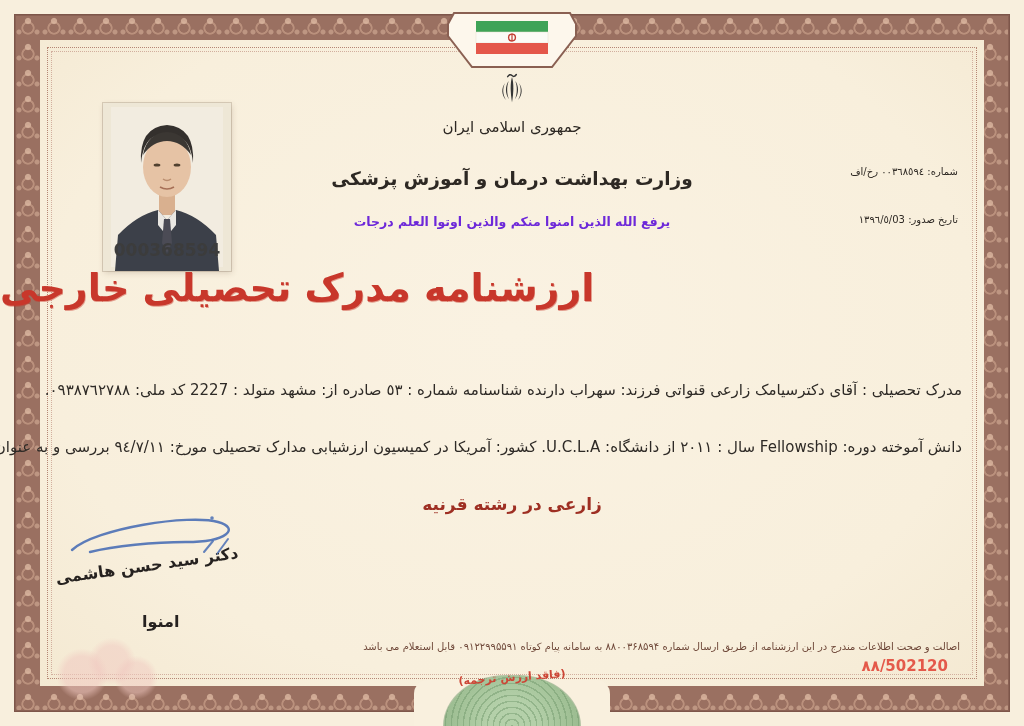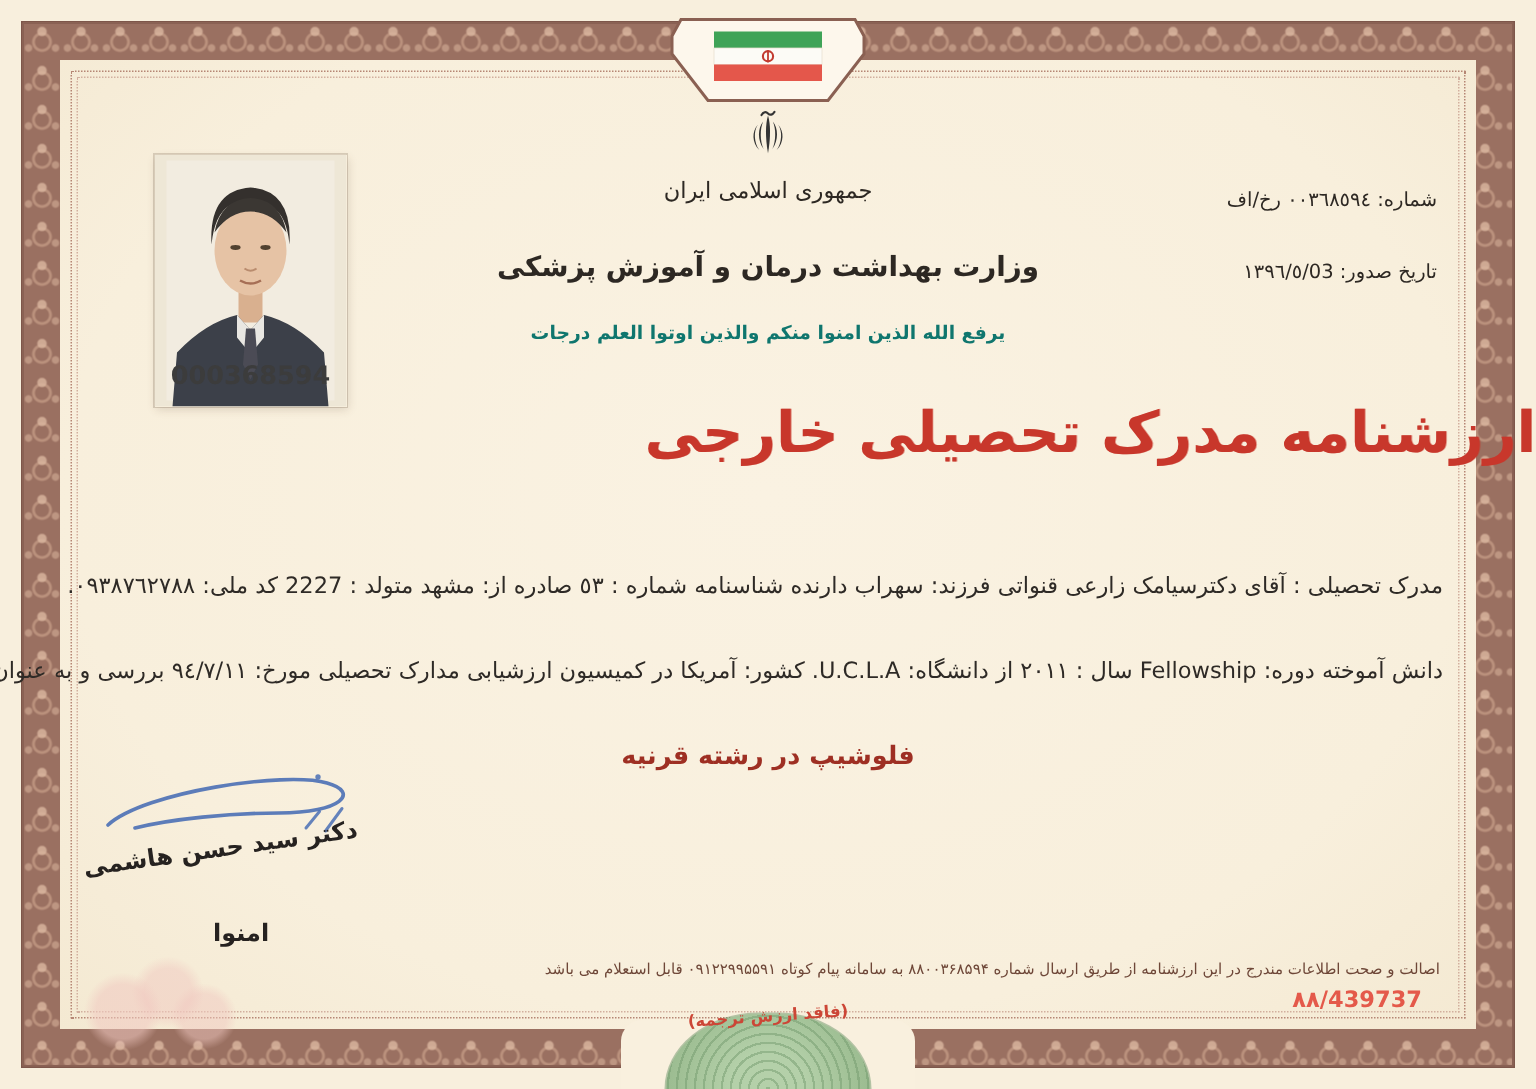--- a/index.html
+++ b/index.html
@@ -36,31 +36,31 @@
 
   
   .flag-panel { position:absolute; top:12px; left:50%; transform:translateX(-50%); }
 
   
   .emblem { position:absolute; top:70px; left:50%; transform:translateX(-50%); }
 
   .center-text { position:absolute; left:0; right:0; text-align:center; direction:rtl; color:#2d2823; }
   .country  { top:118px; font-size:15px; }
   .ministry { top:168px; font-size:18.5px; font-weight:bold; }
-  .verse    { top:214px; font-size:12.5px; color:#0f766e; font-weight:bold; }
-
-  .meta { position:absolute; right:66px; direction:rtl; font-size:13px; color:#2d2823; text-align:right; }
+  .verse    { top:214px; font-size:12.5px; color:#6d28d9; font-weight:bold; }
+
+  .meta { position:absolute; right:66px; direction:rtl; font-size:10px; color:#2d2823; text-align:right;margin-top:40px; }
   .meta.serial { top:126px; }
   .meta.idate  { top:174px; }
 
   .photo { position:absolute; top:103px; left:103px; width:128px; height:168px;
            box-shadow:0 0 0 1px rgba(120,100,80,.25), 1px 2px 6px rgba(90,60,40,.18); }
 
   .title {
-    position:absolute; top:266px; left:0; right:0; text-align:right;
+    position:absolute; top:266px; left:0; right:0; text-align:left;
     direction:rtl; font-size:38px; font-weight:bold; color:#c8372b;
     text-shadow:0.6px 0.6px 0 rgba(200,55,43,.45);
   }
 
   .bodyline {
     position:absolute; left:62px; right:62px; direction:rtl;
     font-size:15px; color:#2e2a26; text-align:justify; text-align-last:justify;
     white-space:nowrap; display:flex; justify-content:space-between;
   }
   .bodyline span { display:inline; }
@@ -185,35 +185,35 @@
 
   <div class="title">ارزشنامه مدرک تحصیلی خارجی</div>
 
   <div class="bodyline line1">
     <span>مدرک تحصیلی : آقای دکترسیامک زارعی قنواتی فرزند: سهراب دارنده شناسنامه شماره : ٥٣ صادره از: مشهد متولد : 2227 کد ملی: ٠٩٣٨٧٦٢٧٨٨.</span>
   </div>
   <div class="bodyline line2">
     <span>دانش آموخته دوره: Fellowship سال : ۲۰۱۱ از دانشگاه: U.C.L.A. کشور: آمریکا در کمیسیون ارزشیابی مدارک تحصیلی مورخ: ۹٤/۷/۱۱ بررسی و به عنوان :</span>
   </div>
 
-  <div class="program">فلوشیپ در رشته قرنیه</div>
+  <div class="program">زارعی در رشته قرنیه</div>
 
   <div class="sig-flourish">
     <svg width="190" height="56" viewBox="0 0 190 56">
       <path d="M10 38 C34 16 128 2 156 10 C178 16 166 30 124 30 C92 30 52 34 28 40" fill="none" stroke="#4a6fb5" stroke-width="2.4" stroke-linecap="round" opacity="0.9"></path>
       <path d="M142 40 l9 -11" fill="none" stroke="#4a6fb5" stroke-width="2" stroke-linecap="round" opacity="0.85"></path>
       <path d="M155 42 l11 -15" fill="none" stroke="#4a6fb5" stroke-width="2" stroke-linecap="round" opacity="0.85"></path>
       <circle cx="150" cy="6" r="1.8" fill="#4a6fb5" opacity="0.85"></circle>
     </svg>
   </div>
   <div class="sig-name">دکتر سید حسن هاشمی</div>
   <div class="sig-role">امنوا</div>
 
   <div class="fine-print">اصالت و صحت اطلاعات مندرج در این ارزشنامه از طریق ارسال شماره ۸۸۰۰۳۶۸۵۹۴ به سامانه پیام کوتاه ۰۹۱۲۲۹۹۵۵۹۱ قابل استعلام می باشد</div>
-  <div class="red-serial">۸۸/439737</div>
+  <div class="red-serial">۸۸/502120</div>
 
   <div class="watermark"></div>
 
   <div class="stamp-notch"></div>
   <div class="stamp"></div>
   <div class="stamp-note">(فاقد ارزش ترجمه)</div>
 
 </div>
 
 </body></html>

